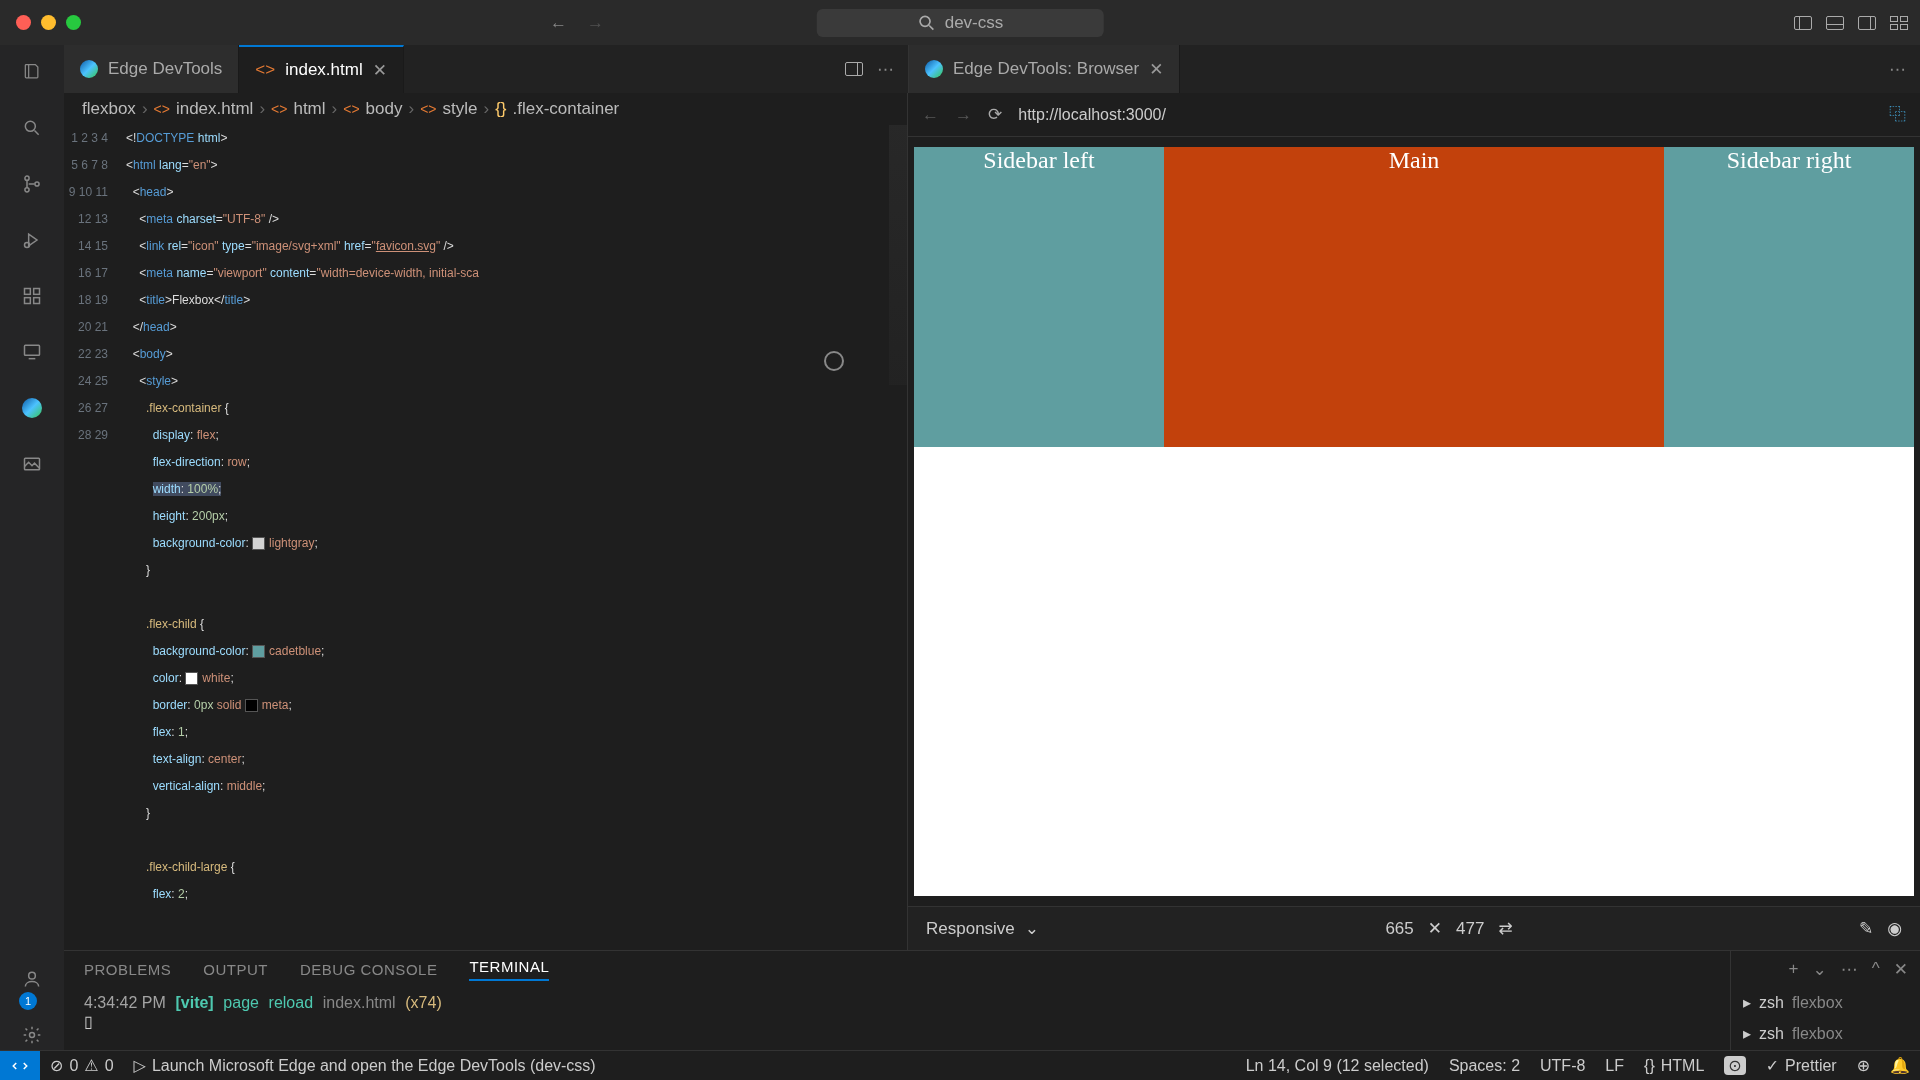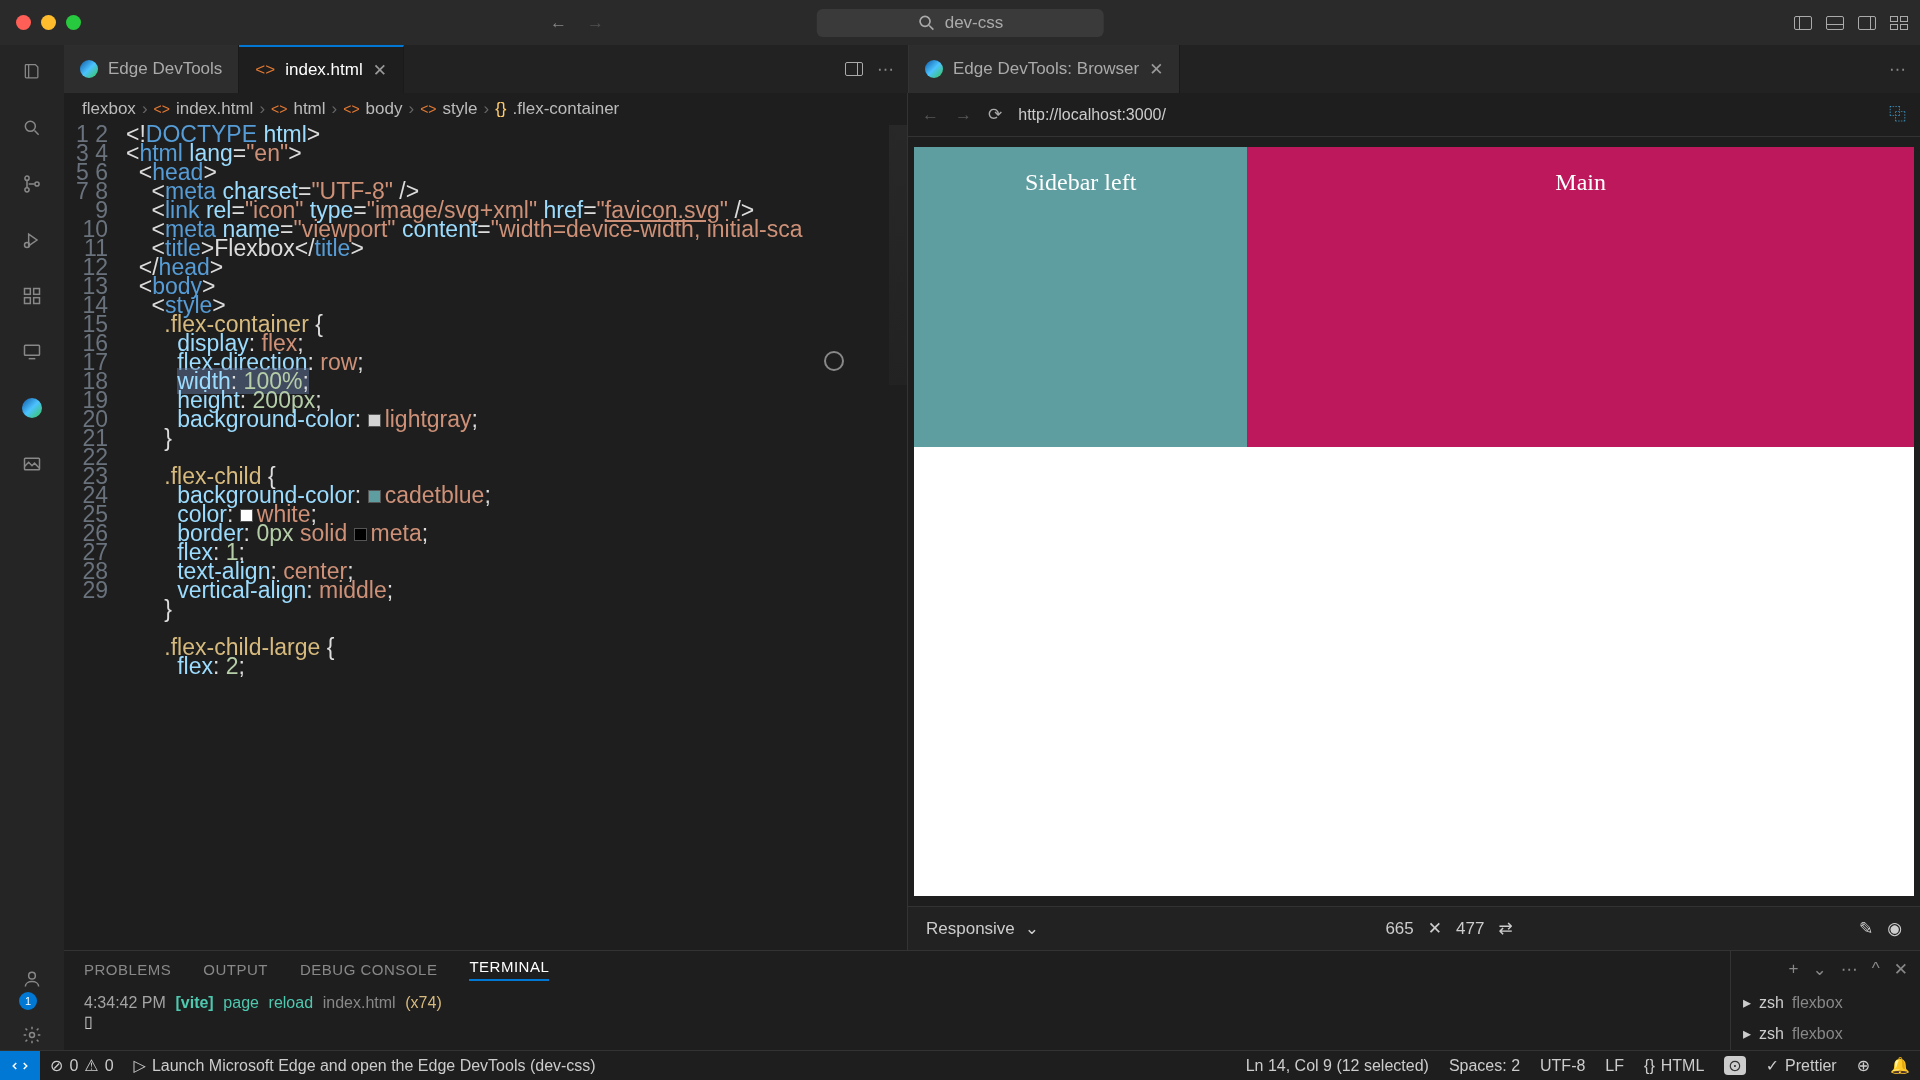--- a/index.html
+++ b/index.html
@@ -29,32 +29,32 @@
 .tab .close { color: #999; }
 .tab-actions { display: flex; align-items: center; gap: 14px; padding: 0 14px; color: #888; }
 .edge-icon { width: 20px; height: 20px; border-radius: 50%; background: linear-gradient(135deg,#0c59a4,#4cc2ff,#36c752); }
 .file-icon-html { color: #e37933; }
 .editor-row { display: flex; flex: 1; min-height: 0; }
 .editor-pane { flex: 1; display: flex; flex-direction: column; min-width: 0; border-right: 1px solid #333; }
 .breadcrumbs { height: 32px; display: flex; align-items: center; padding: 0 18px; gap: 6px; color: #bbb; font-size: 17px; }
 .bc-sep { color: #666; }
 .bc-icon { color: #e37933; font-size: 14px; }
 .bc-curly { color: #ffcb6b; }
-.code { flex: 1; display: flex; overflow: hidden; font-family: "SF Mono", Monaco, Consolas, monospace; font-size: 23px; line-height: 19px; position: relative; }
+.code { flex: 1; display: flex; overflow: hidden; font-family: "SF Mono", Monaco, Consolas, monospace; font-size: 12px; line-height: 27px; position: relative; }
 .gutter { width: 62px; text-align: right; color: #6a737d; padding-right: 18px; user-select: none; }
 .code-content { flex: 1; white-space: pre; color: #ddd; }
 .sel { background: rgba(100,120,160,0.5); }
 .minimap { position: absolute; right: 0; top: 0; width: 18px; height: 260px; background: linear-gradient(#3a3a3a,#2a2a2a); opacity: 0.35; }
 .preview-pane { width: 1012px; display: flex; flex-direction: column; background: #1e1e1e; }
 .addr { height: 44px; display: flex; align-items: center; gap: 16px; padding: 0 14px; color: #aaa; border-bottom: 1px solid #333; }
 .addr input { flex: 1; background: transparent; border: none; color: #ccc; font-size: 16px; outline: none; }
 .viewport-wrap { flex: 1; background: #fff; margin: 10px 6px; position: relative; }
 .flex-preview { display: flex; height: 300px; }
-.fc { flex: 1; background: #5f9ea0; color: #fff; text-align: center; font-family: Georgia, serif; font-size: 24px; padding-top: 22px; }
-.fc.main-col { flex: 2; background: #be185d; }
+.fc { flex: 1; background: #5f9ea0; color: #fff; text-align: center; font-family: Georgia, serif; font-size: 24px; padding-top: 0; }
+.fc.main-col { flex: 2; background: #c2410c; }
 .device-bar { height: 44px; background: #222; display: flex; align-items: center; gap: 14px; padding: 0 18px; color: #ccc; border-top: 1px solid #333; }
 .device-bar .grp { display: flex; align-items: center; gap: 10px; }
 .device-bar .sep { flex: 1; }
 .panel { height: 100px; border-top: 1px solid #333; display: flex; }
 .panel-main { flex: 1; display: flex; flex-direction: column; }
 .panel-tabs { height: 36px; display: flex; align-items: center; gap: 32px; padding: 0 20px; color: #888; font-size: 15px; letter-spacing: 0.5px; }
 .panel-tabs span.active { color: #fff; border-bottom: 2px solid #0078d4; padding-bottom: 4px; }
 .panel-body { flex: 1; font-family: "SF Mono", Monaco, monospace; font-size: 16px; padding: 6px 20px; color: #ccc; }
 .term-side { width: 190px; border-left: 1px solid #333; display: flex; flex-direction: column; }
 .term-row { display: flex; align-items: center; gap: 8px; padding: 6px 12px; color: #ccc; font-size: 16px; }
@@ -299,20 +299,21 @@
         <span style="opacity:.4">←</span>
         <span style="opacity:.4">→</span>
         <span>⟳</span>
         <input value="http://localhost:3000/" style="">
         <span style="color:#4cc2ff">⿻</span>
       </div>
       <div class="viewport-wrap">
         <div class="flex-preview">
           <div class="fc">Sidebar left</div>
           <div class="fc main-col">Main</div>
+          <div class="fc">Sidebar right</div>
         </div>
       </div>
       <div class="device-bar">
         <div class="grp">
           <span>Responsive</span>
           <span>⌄</span>
         </div>
         <div class="sep"></div>
         <span>665</span>
         <span>✕</span>

